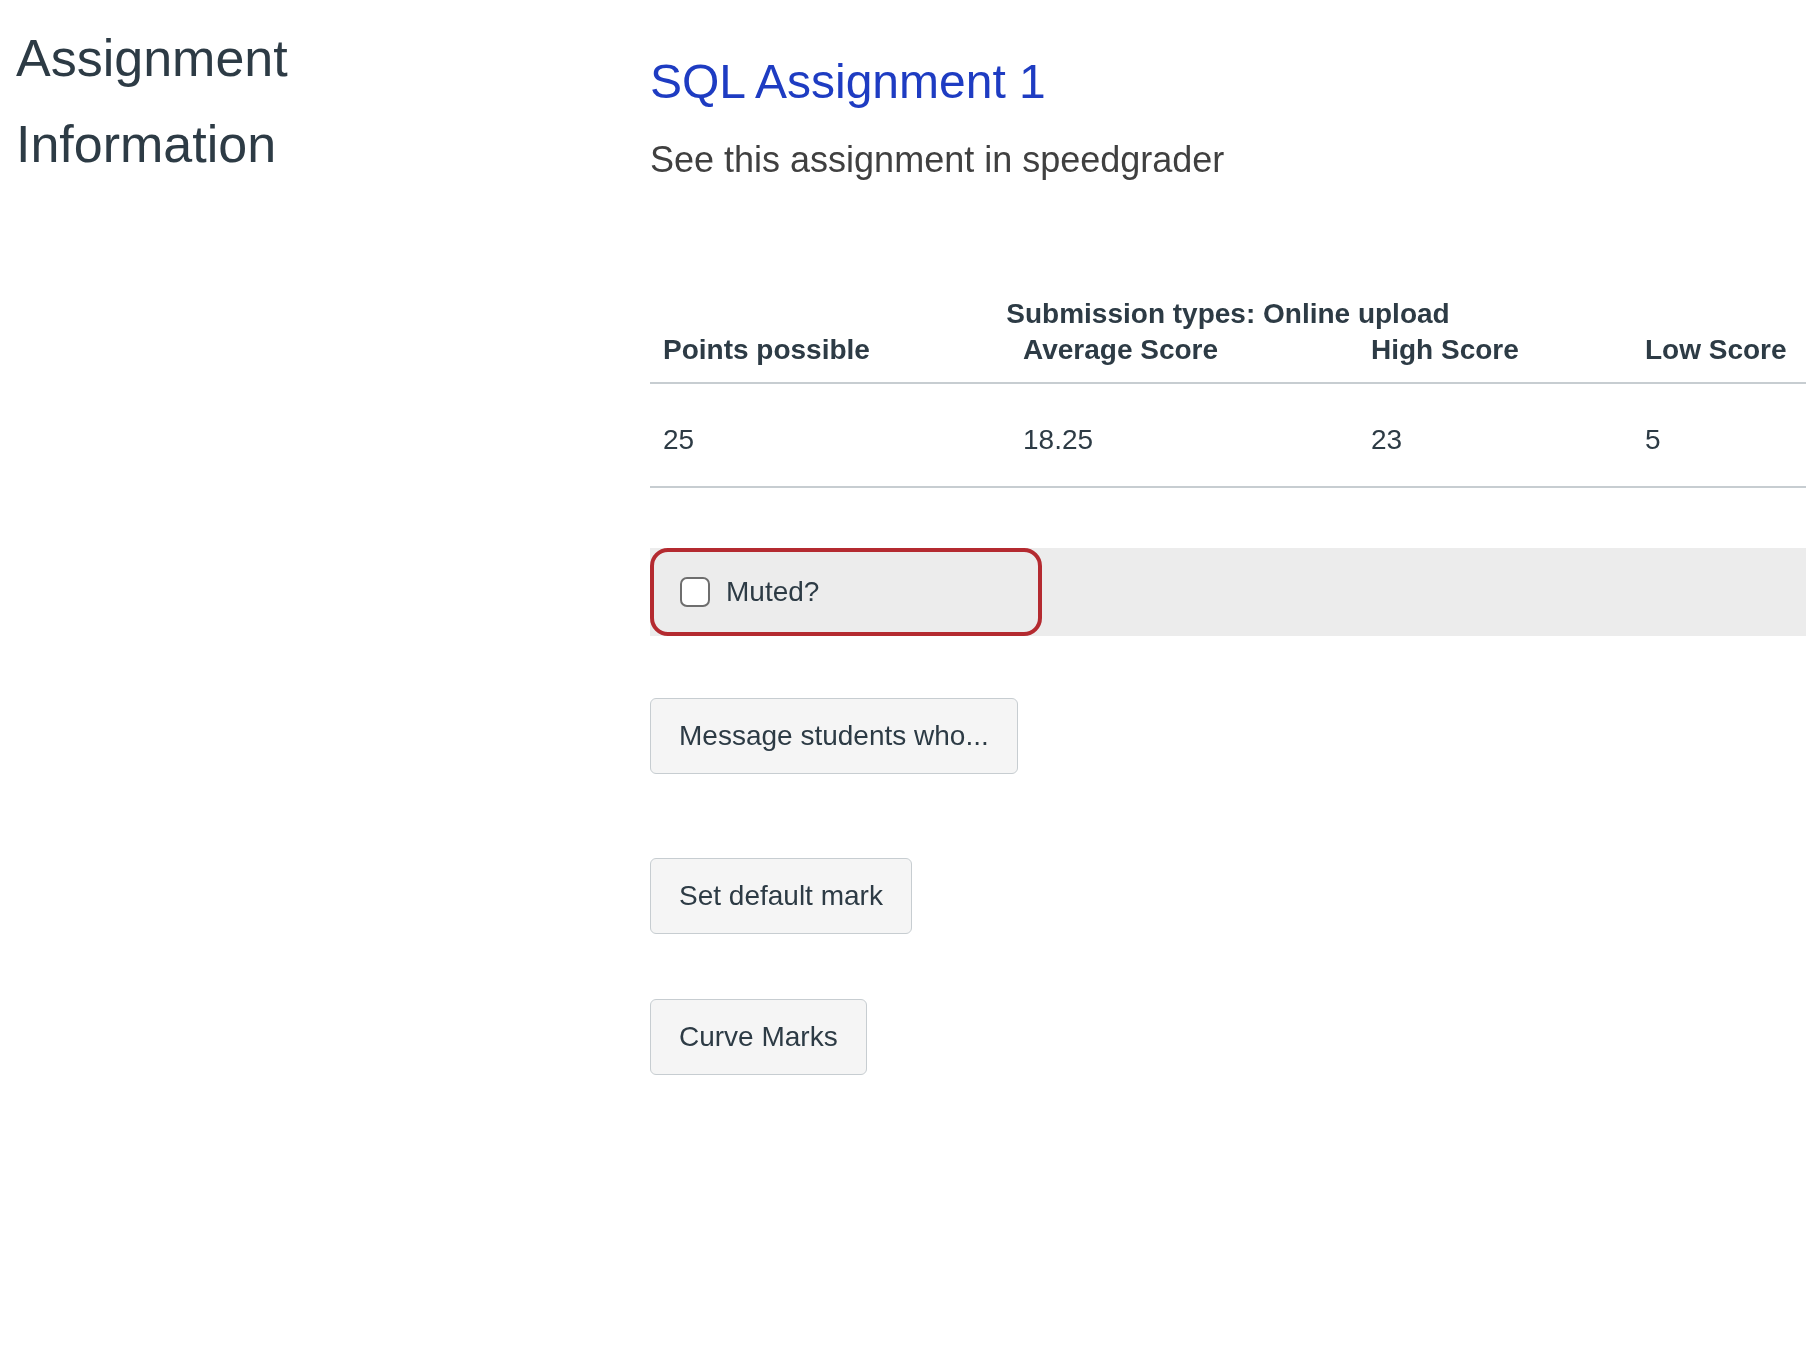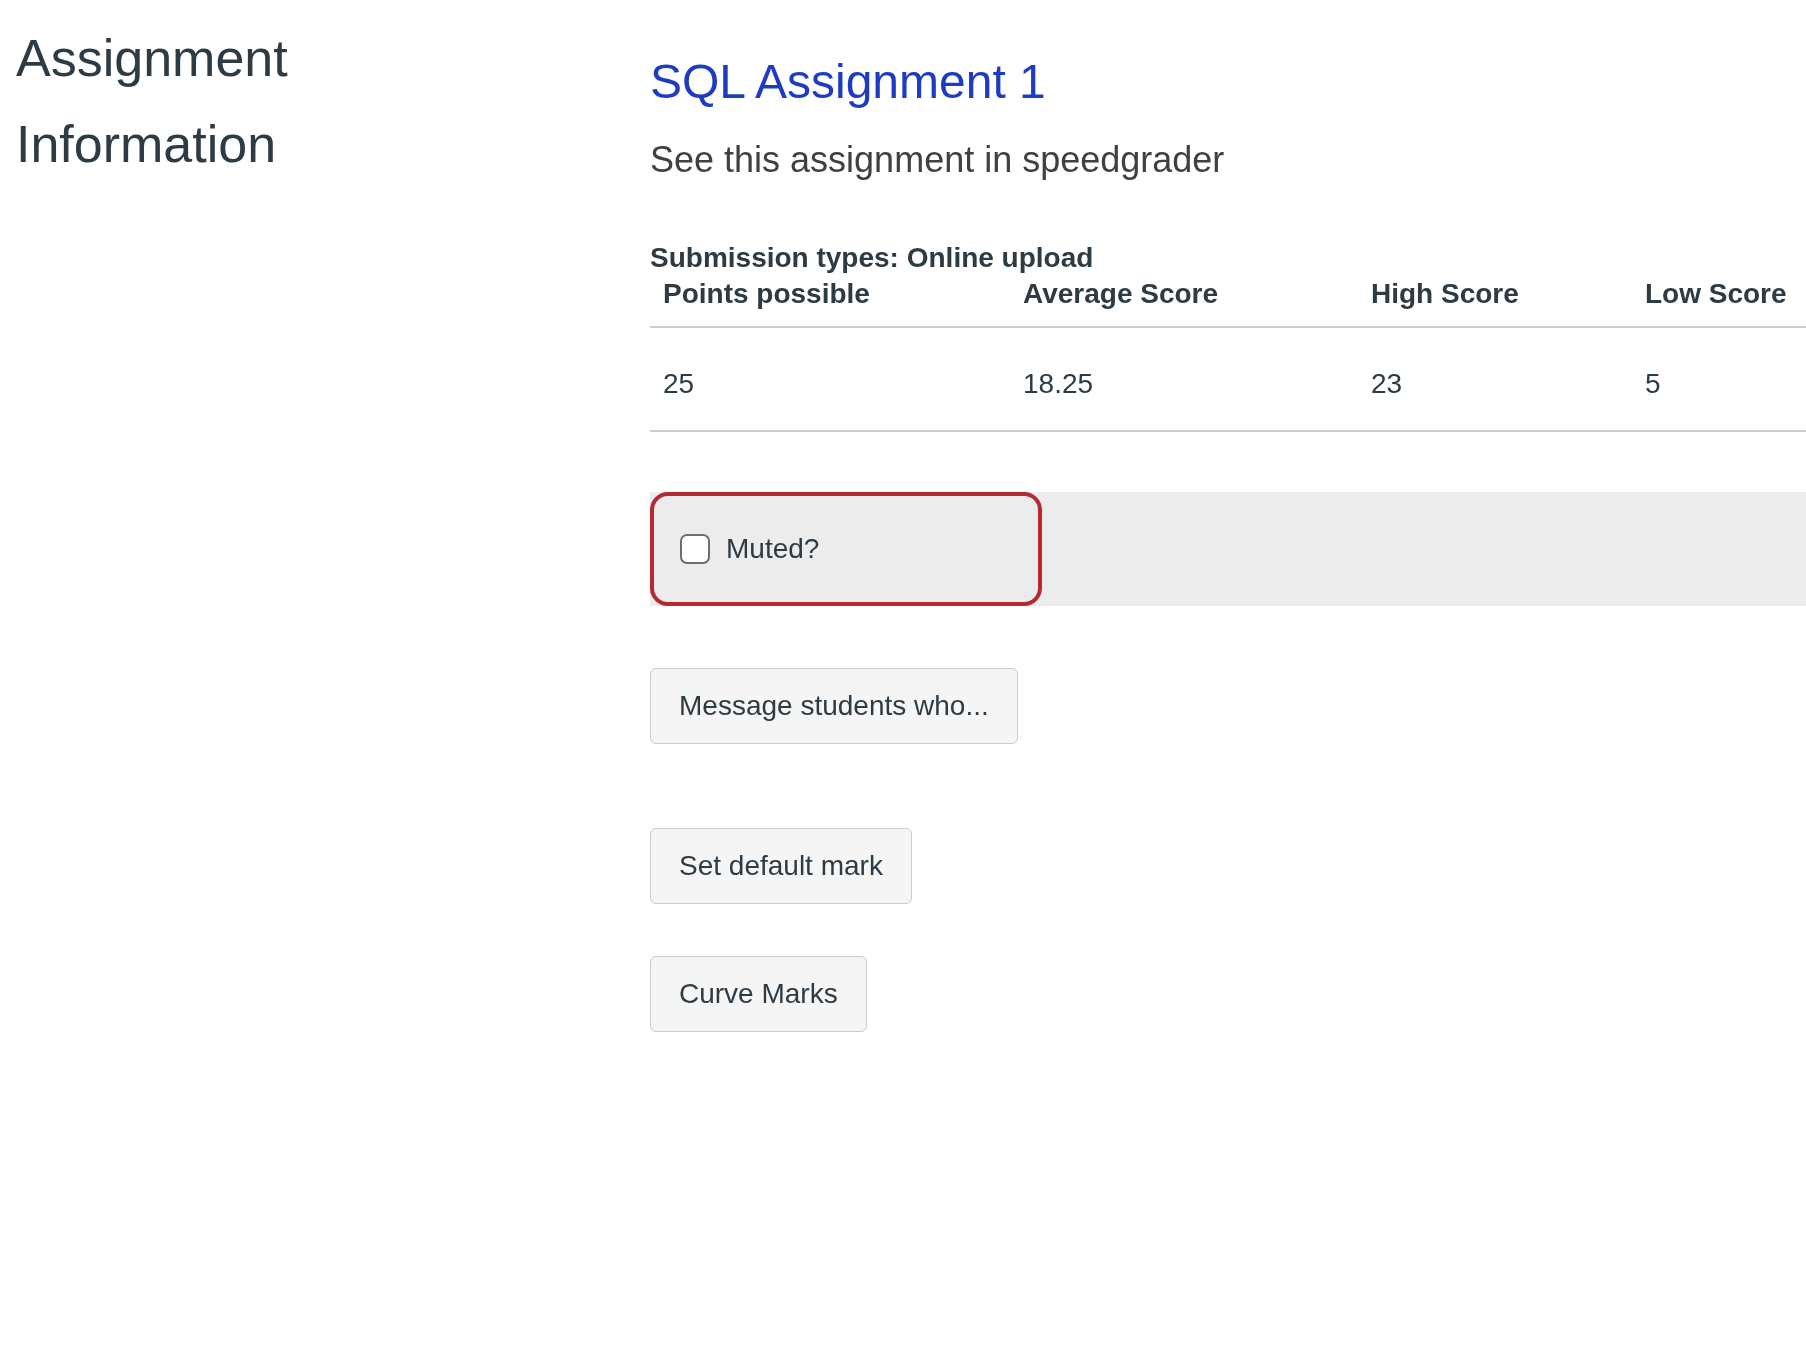--- a/index.html
+++ b/index.html
@@ -61,29 +61,29 @@
     color: #2D3B45;
     font-family: "Liberation Sans", "DejaVu Sans", sans-serif;
     font-size: 28px;
     line-height: 34px;
     padding: 20px 28px;
     cursor: pointer;
   }
   .btn-download { margin-top: 50px; }
   .btn-message  { margin-top: 62px; }
   .btn-default  { margin-top: 84px; }
-  .btn-curve    { margin-top: 52px; }
+  .btn-curve    { margin-top: 65px; }
 
   .meta-line {
     font-size: 28px;
     font-weight: 700;
     line-height: 36px;
     color: #2D3B45;
   }
-  .meta-types  { margin-top: 56px; }
+  .meta-types  { margin-top: 112px; text-align: center; }
   .meta-graded { margin-top: 36px; }
 
   
   table.stats {
     width: 100%;
     border-collapse: collapse;
     table-layout: fixed;
   }
   table.stats th:nth-child(1), table.stats td:nth-child(1) { width: 360px; }
   table.stats th:nth-child(2), table.stats td:nth-child(2) { width: 348px; }
@@ -104,21 +104,21 @@
     font-weight: 400;
     line-height: 36px;
     color: #2D3B45;
     padding: 38px 0 28px 13px;
     border-bottom: 2px solid #C7CDD1;
   }
 
   
   .muted-bar {
     margin-top: 60px;
-    height: 114px;
+    height: 88px;
     background: #ECECEC;
     display: flex;
     align-items: stretch;
   }
   .muted-box {
     width: 392px;
     height: 100%;
     background: #ECECEC;
     border: 4px solid #B42A30;
     border-radius: 18px;

